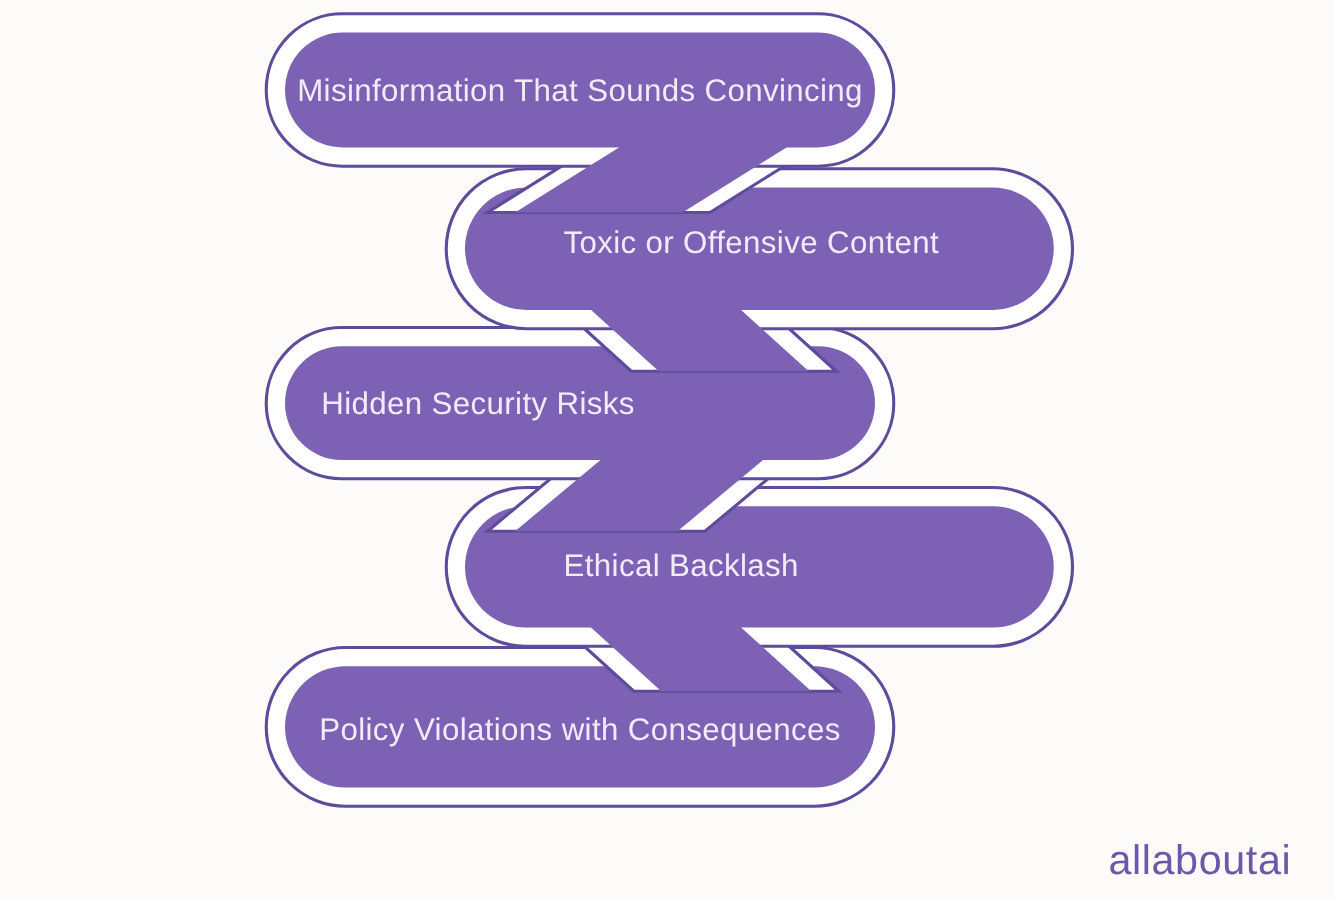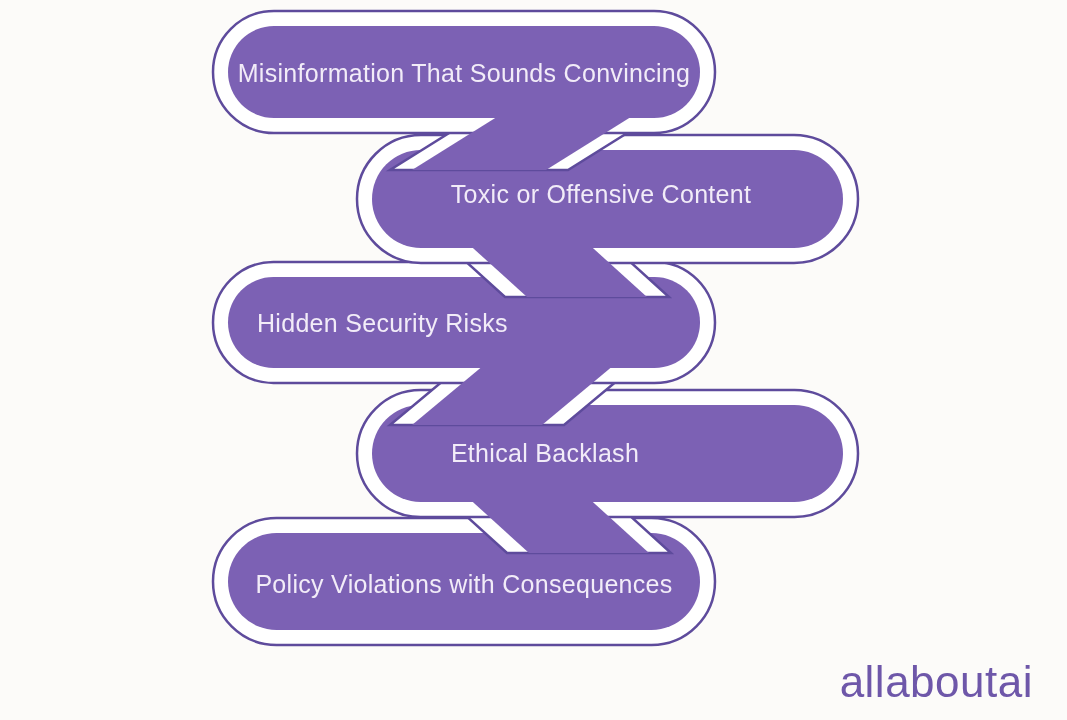--- a/index.html
+++ b/index.html
@@ -26,21 +26,21 @@
   .step-label{
     fill:var(--label-text);
     font-family:"Liberation Sans", sans-serif;
     font-size:25px;
     letter-spacing:0.3px;
   }
   .logo{
     position:absolute;
     right:34px;bottom:16px;
     color:var(--logo-color);
-    font-size:44px;
+    font-size:33px;
     font-weight:400;
     letter-spacing:0.5px;
     line-height:1;
   }
 </style>
 </head>
 <body>
 
 <div class="canvas">
 

